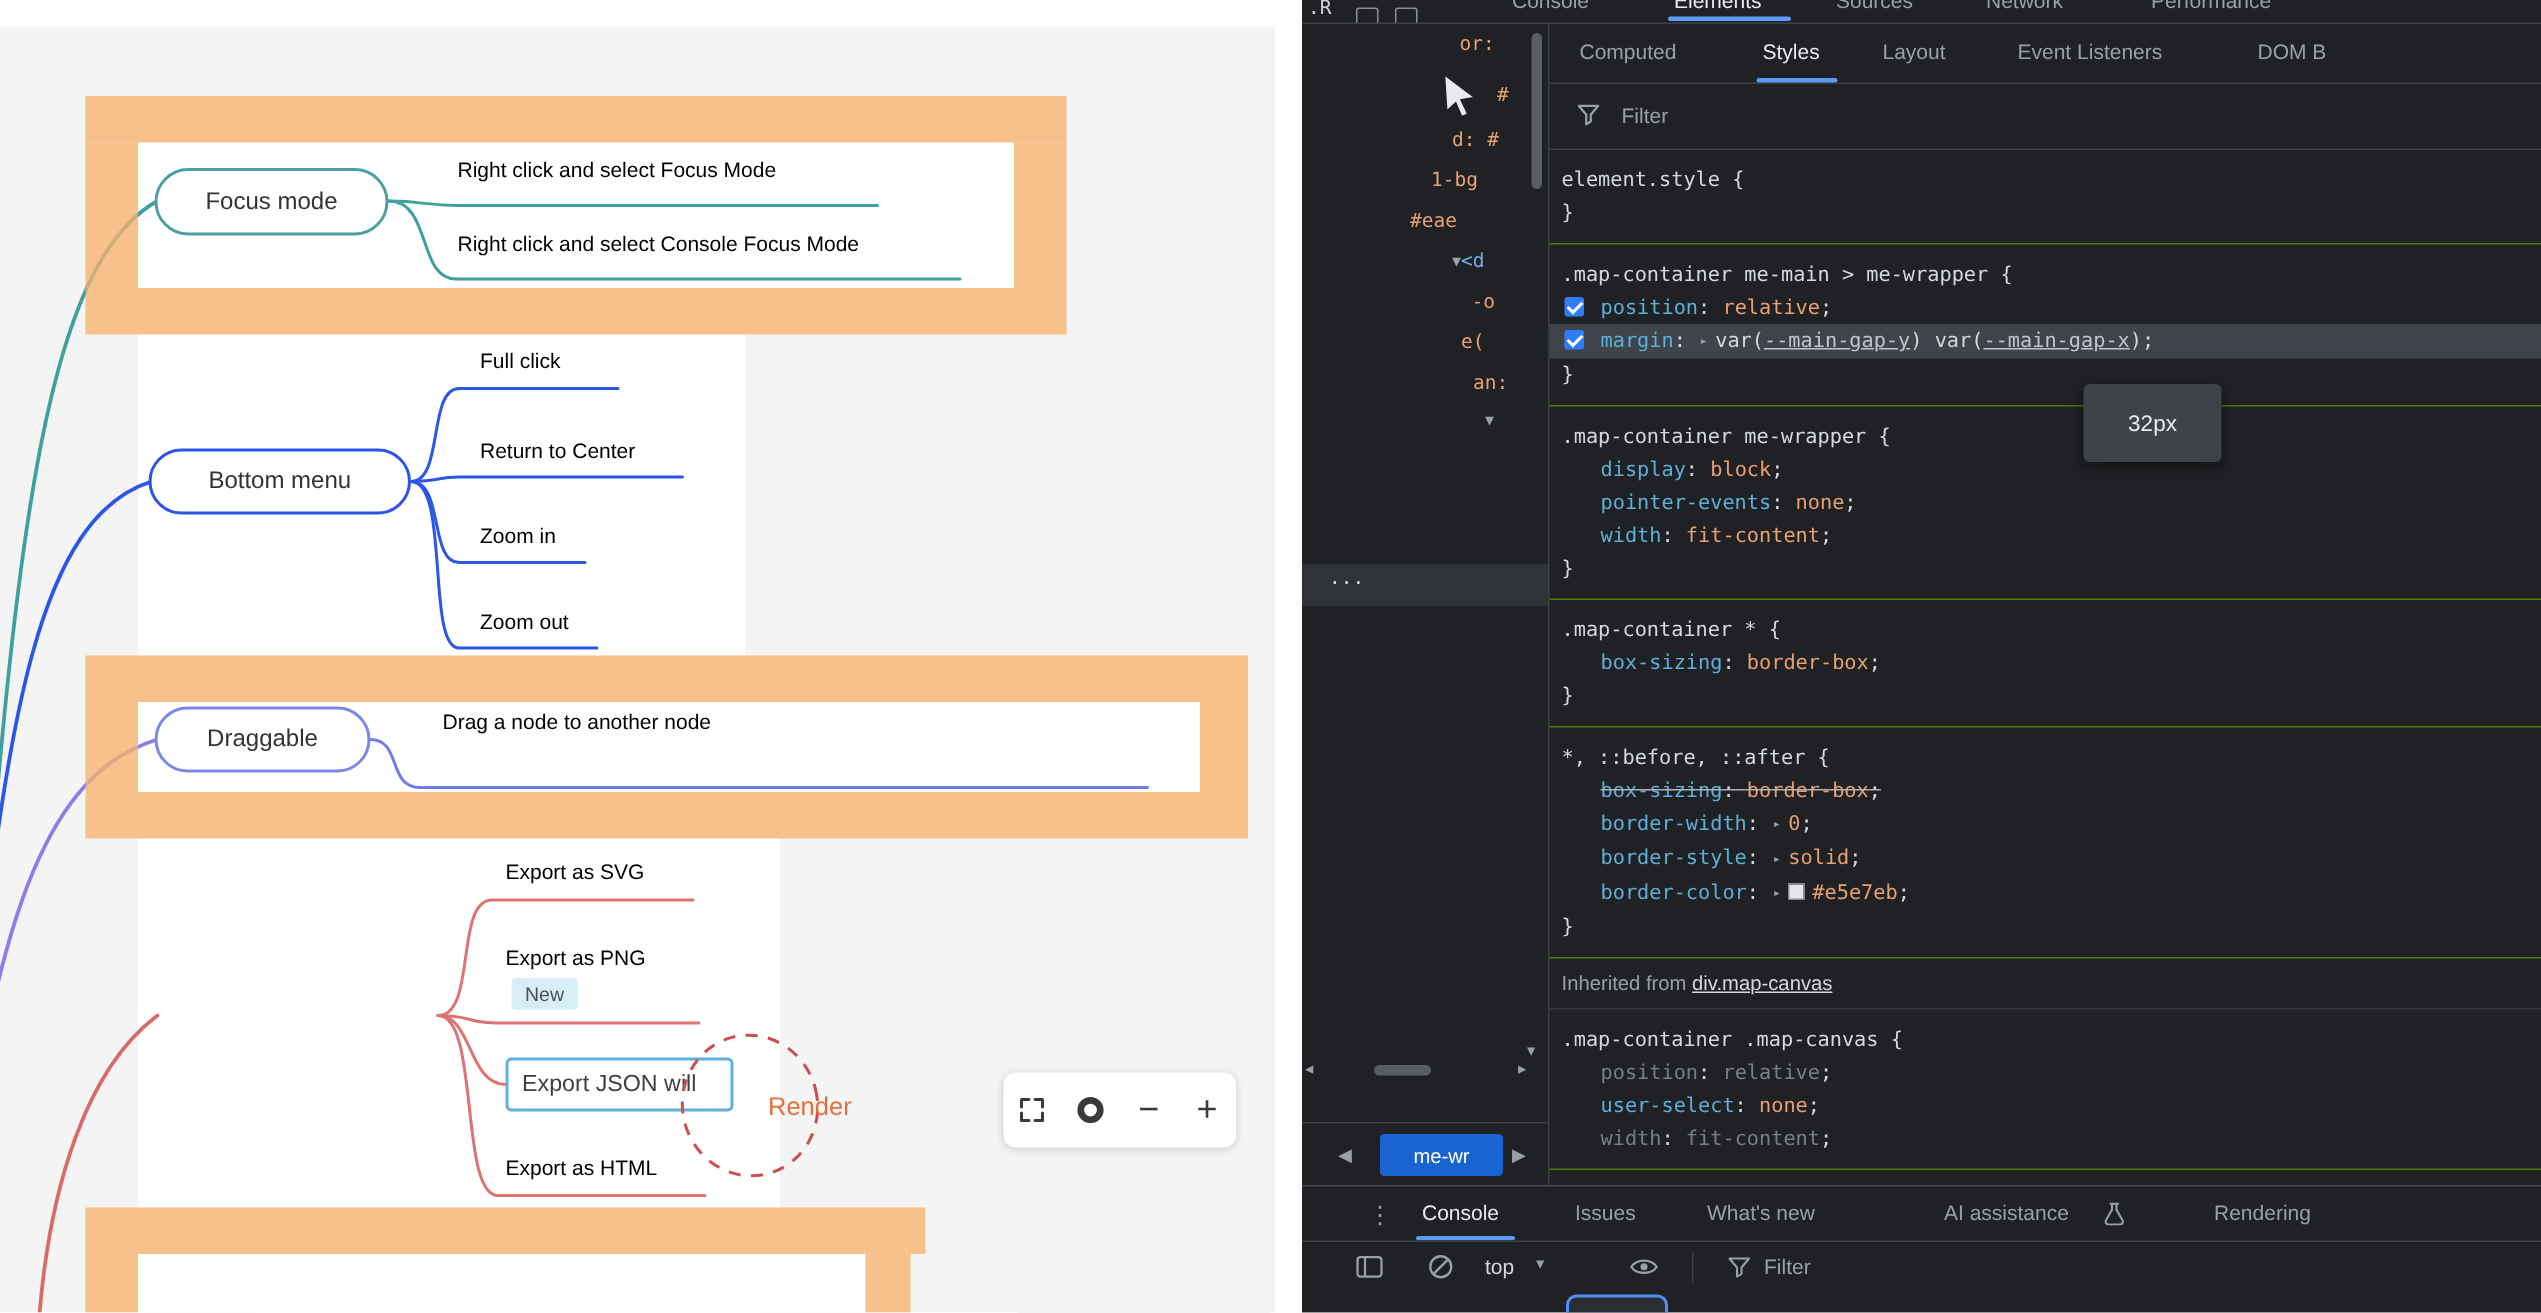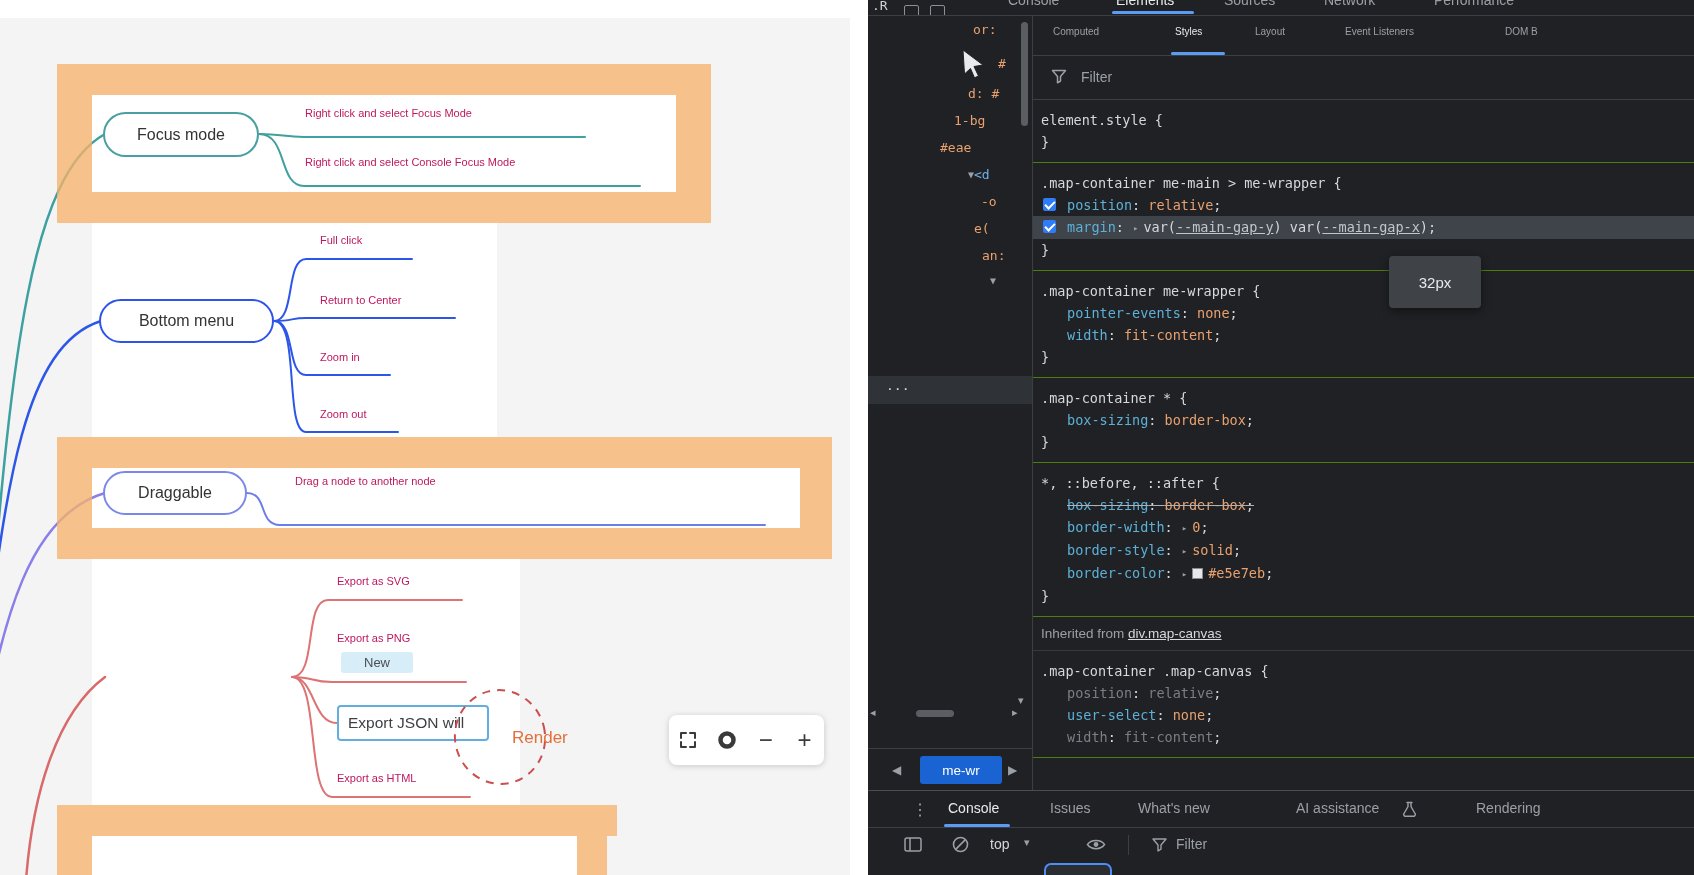--- a/index.html
+++ b/index.html
@@ -6,22 +6,22 @@
 html,body{width:1694px;height:875px;overflow:hidden}
 body{background:#fff;font-family:"Liberation Sans",sans-serif;position:relative}
 
 
 .map{position:absolute;left:0;top:0;width:868px;height:875px;background:#fff}
 .canvas{position:absolute;left:0;top:18px;width:850px;height:857px;background:#f4f4f5}
 .gbox{position:absolute;background:#ffffff}
 .ohl{position:absolute;background:rgba(246,178,107,.78)}
 .lines{position:absolute;left:0;top:0;pointer-events:none}
 .pill{position:absolute;background:#fff;border-radius:999px;display:flex;align-items:center;justify-content:center;font-size:16px;color:#333;border:2px solid #999}
-.t{position:absolute;font-size:11px;color:#be185d;white-space:nowrap;line-height:19px}
-.badge{position:absolute;background:#d7edf7;color:#4a4f54;font-size:13px;padding:3px 23px;border-radius:3px}
+.t{position:absolute;font-size:14px;color:#000000;white-space:nowrap;line-height:19px}
+.badge{position:absolute;background:#d7edf7;color:#4a4f54;font-size:13px;padding:3px 9px;border-radius:3px}
 .seltopic{position:absolute;background:#fff;border:2px solid #62aede;border-radius:4px;display:flex;align-items:center;padding-left:9px;font-size:15.5px;color:#3e4044}
 .annot{position:absolute;color:#e2703a;font-size:17px}
 .maptb{position:absolute;background:#fff;border-radius:8px;box-shadow:0 1px 6px rgba(0,0,0,.18);display:flex;align-items:center;justify-content:space-around}
 .maptb button{background:none;border:0;width:34px;height:36px;display:flex;align-items:center;justify-content:center;font-size:24px;color:#3a3a3a;cursor:pointer;font-family:"Liberation Sans",sans-serif}
 
 
 .dt{position:absolute;left:868px;top:0;width:826px;height:875px;background:#202124;color:#9aa0a6;font-size:14px}
 .topstrip{position:absolute;left:0;top:0;width:826px;height:16px;overflow:hidden;border-bottom:1px solid #3c4043;background:#202124}
 .topstrip .tab{position:absolute;top:-13px;font-size:14px;line-height:26px;white-space:nowrap}
 .tab-active{color:#e8eaed}
@@ -31,21 +31,21 @@
 .frag{position:absolute;font-family:"DejaVu Sans Mono","DejaVu Sans",monospace;font-size:13px;color:#e8a16f;white-space:pre}
 .fragtag{color:#6fb0e8}
 .arrowglyph{color:#9aa0a6;font-size:10px;vertical-align:1px}
 .band{position:absolute;left:0;top:360px;width:164px;height:28px;background:#2f3236}
 .sbthumb{position:absolute;background:#5a5e63;border-radius:4px}
 .sbarrow{position:absolute;color:#9aa0a6;font-size:11px}
 .crumbs{position:absolute;left:0;top:748px;width:164px;height:42px;border-top:1px solid #3c4043;background:#202124}
 .crumbchip{position:absolute;left:52px;top:7px;width:82px;height:28px;background:#1a63d2;border-radius:3px;color:#fff;font-size:13.5px;display:flex;align-items:center;justify-content:center;overflow:hidden}
 .styles{position:absolute;left:164px;top:16px;width:662px;height:774px;border-left:1px solid #3c4043;overflow:hidden;background:#202124}
 .sstabs{position:relative;height:40px;border-bottom:1px solid #3c4043}
-.sstabs .stab{position:absolute;top:10px;font-size:10px;white-space:nowrap}
+.sstabs .stab{position:absolute;top:10px;font-size:14px;white-space:nowrap}
 .filterrow{position:relative;height:44px;border-bottom:1px solid #3c4043}
 .filterrow .ftext{position:absolute;left:48px;top:13px;color:#9aa0a6}
 .rules{font-family:"DejaVu Sans Mono","DejaVu Sans",monospace;font-size:13.5px;line-height:22px;color:#d5d8dc}
 .rules .line,.rules .prop{white-space:pre}
 .rblock{padding:9px 8px 9px 8px;border-bottom:1px solid #4d7c0f}
 .sel{color:#d5d8dc}
 .prop{position:relative;padding-left:26px}
 .pn{color:#5db0d7}
 .pv{color:#e8a16f}
 .dim .pn,.dim .pv{color:#7a7f85}
@@ -232,20 +232,21 @@
 
       <div class="rblock">
         <div class="line"><span class="sel">.map-container me-main &gt; me-wrapper</span><span> {</span></div>
         <div class="prop"><span class="cb"></span><span class="pn">position</span><span>: </span><span class="pv">relative</span><span>;</span></div>
         <div class="prop hl"><span class="cb"></span><span class="pn">margin</span><span>: </span><span class="tri">▸</span><span>var(</span><span class="vlink">--main-gap-y</span><span>) var(</span><span class="vlink">--main-gap-x</span><span>)</span><span>;</span></div>
         <div class="line"><span>}</span></div>
       </div>
 
       <div class="rblock">
         <div class="line"><span class="sel">.map-container me-wrapper</span><span> {</span></div>
+        <div class="prop"><span class="pn">display</span><span>: </span><span class="pv">block</span><span>;</span></div>
         <div class="prop"><span class="pn">pointer-events</span><span>: </span><span class="pv">none</span><span>;</span></div>
         <div class="prop"><span class="pn">width</span><span>: </span><span class="pv">fit-content</span><span>;</span></div>
         <div class="line"><span>}</span></div>
       </div>
 
       <div class="rblock">
         <div class="line"><span class="sel">.map-container *</span><span> {</span></div>
         <div class="prop"><span class="pn">box-sizing</span><span>: </span><span class="pv">border-box</span><span>;</span></div>
         <div class="line"><span>}</span></div>
       </div>

